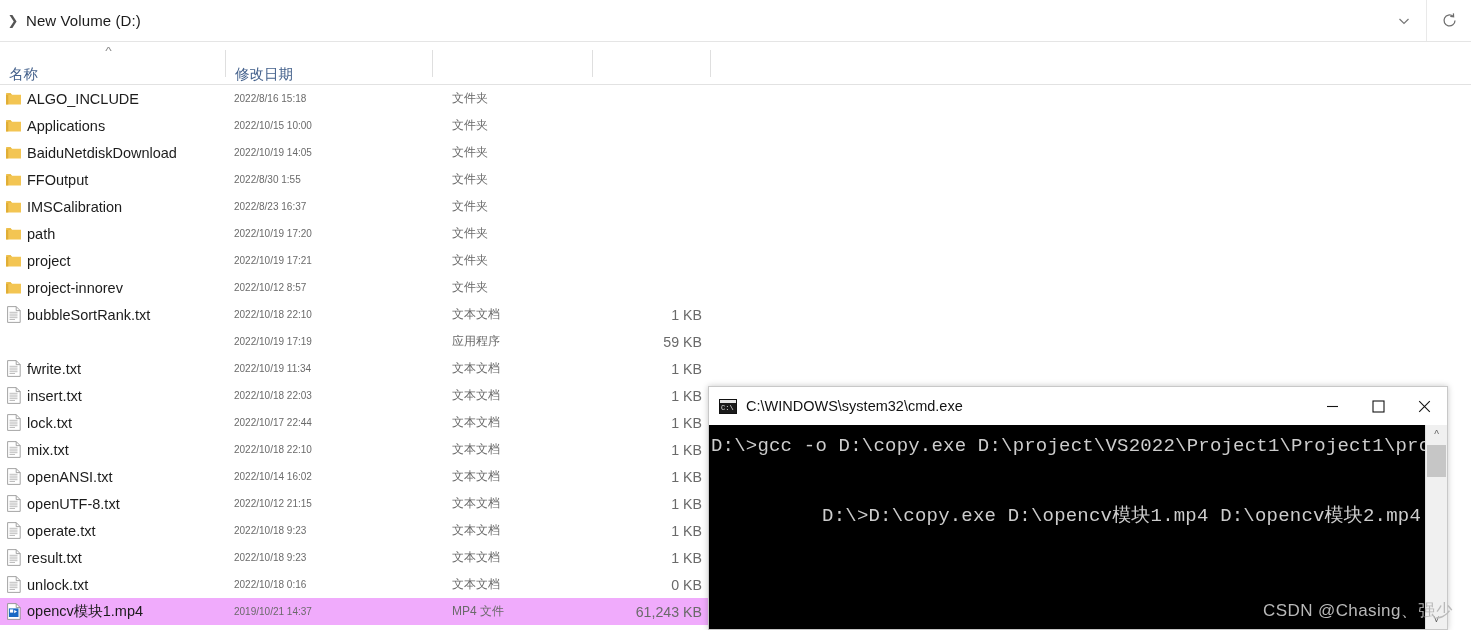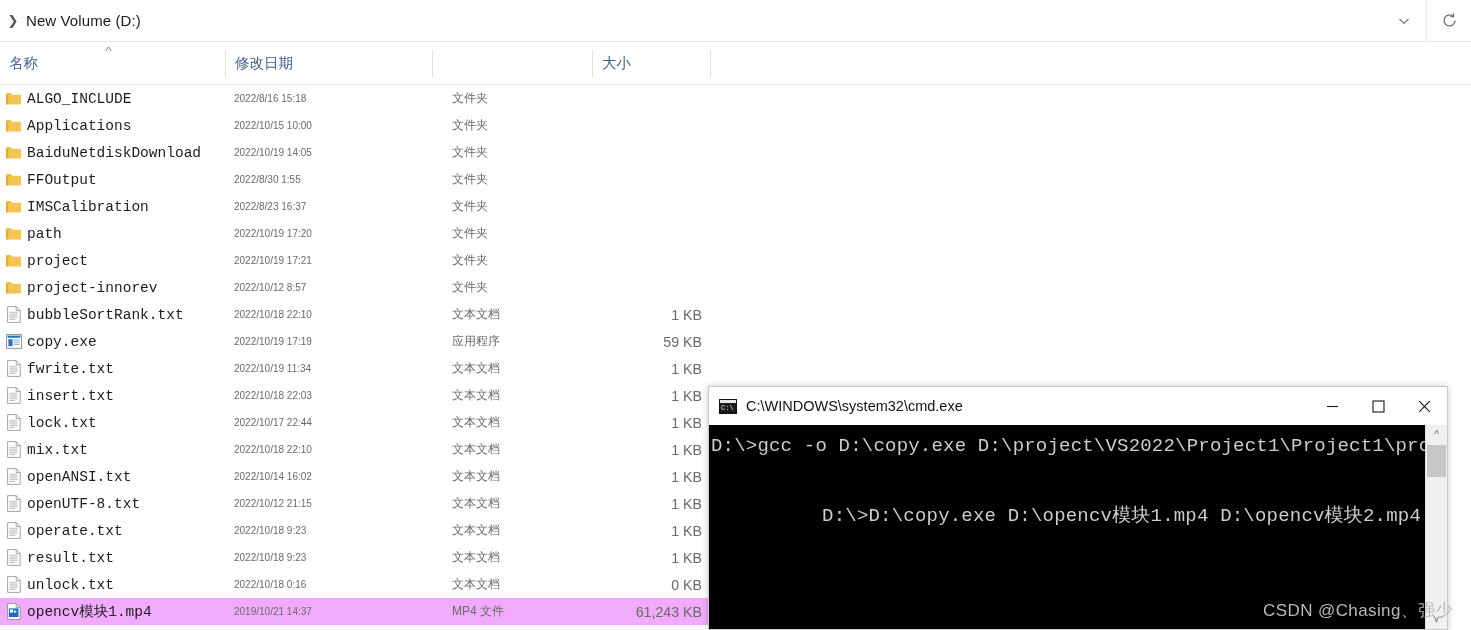--- a/index.html
+++ b/index.html
@@ -75,21 +75,21 @@
     height: 43px;
     border-bottom: 1px solid #e2e2e2;
     box-sizing: border-box;
     background: #fff;
   }
   .col {
     position: absolute;
     top: 0;
     height: 42px;
     display: flex;
-    align-items: center;
+    align-items: flex-end;
     font-size: 14.5px;
     color: #44618c;
     box-sizing: border-box;
   }
   .col .lbl { padding-left: 9px; }
   .col-div {
     position: absolute;
     top: 8px;
     width: 1px;
     height: 27px;
@@ -136,21 +136,20 @@
     width: 27px;
     min-width: 27px;
     display: flex;
     align-items: center;
     justify-content: center;
   }
   .nm {
     font-size: 14.5px;
     color: #1c1c1c;
     white-space: nowrap;
-    font-family: Liberation Mono, monospace;
   }
   .cell-date {
     position: absolute;
     left: 234px;
     font-size: 10px;
     color: #6a6a6a;
     white-space: nowrap;
   }
   .cell-type {
     position: absolute;
@@ -323,23 +322,20 @@
 <div class="colheader">
   <div class="col" style="left:0; width:225px;">
     <span class="lbl">名称</span>
   </div>
   <div class="col-div" style="left:225px;"></div>
   <div class="col" style="left:226px; width:206px;">
     <span class="lbl">修改日期</span>
   </div>
   <div class="col-div" style="left:432px;"></div>
   <div class="col-div" style="left:592px;"></div>
-  <div class="col" style="left:593px; width:117px;">
-    <span class="lbl">大小</span>
-  </div>
   <div class="col-div" style="left:710px;"></div>
 </div>
 <div class="sort-caret">^</div>
 
 <div class="filelist" id="filelist">
     <div class="row">
       <div class="cell-name">
         <span class="icon-wrap">
           <svg class="ico" width="17" height="15" viewBox="0 0 17 15">
             <path d="M1 2.2 h4.6 l1.3 1.6 H16 v9.6 H1 Z" fill="#f3c553"></path>
@@ -473,35 +469,20 @@
             </g>
           </svg>
         </span>
         <span class="nm">bubbleSortRank.txt</span>
       </div>
       <div class="cell-date">2022/10/18 22:10</div>
       <div class="cell-type">文本文档</div>
       <div class="cell-size">1 KB</div>
     </div>
     <div class="row">
-      <div class="cell-name">
-        <span class="icon-wrap">
-          <svg class="ico" width="16" height="15" viewBox="0 0 16 15">
-            <rect x="0.6" y="0.6" width="14.8" height="13.8" fill="#ffffff" stroke="#8a8a8a" stroke-width="0.9"></rect>
-            <rect x="1.6" y="1.6" width="12.8" height="2.2" fill="#2a72c4"></rect>
-            <rect x="2.4" y="5.2" width="4.2" height="7" fill="#2a72c4"></rect>
-            <g fill="#8fb4de">
-              <rect x="7.6" y="5.4" width="5.8" height="1.2"></rect>
-              <rect x="7.6" y="7.6" width="5.8" height="1.2"></rect>
-              <rect x="7.6" y="9.8" width="5.8" height="1.2"></rect>
-            </g>
-          </svg>
-        </span>
-        <span class="nm">copy.exe</span>
-      </div>
       <div class="cell-date">2022/10/19 17:19</div>
       <div class="cell-type">应用程序</div>
       <div class="cell-size">59 KB</div>
     </div>
     <div class="row">
       <div class="cell-name">
         <span class="icon-wrap">
           <svg class="ico" width="14" height="17" viewBox="0 0 14 17">
             <path d="M0.6 0.6 h8.6 l4 4 v11.8 h-12.6 Z" fill="#ffffff" stroke="#9a9a9a" stroke-width="0.9"></path>
             <path d="M9.2 0.6 v4 h4" fill="none" stroke="#9a9a9a" stroke-width="0.9"></path>

